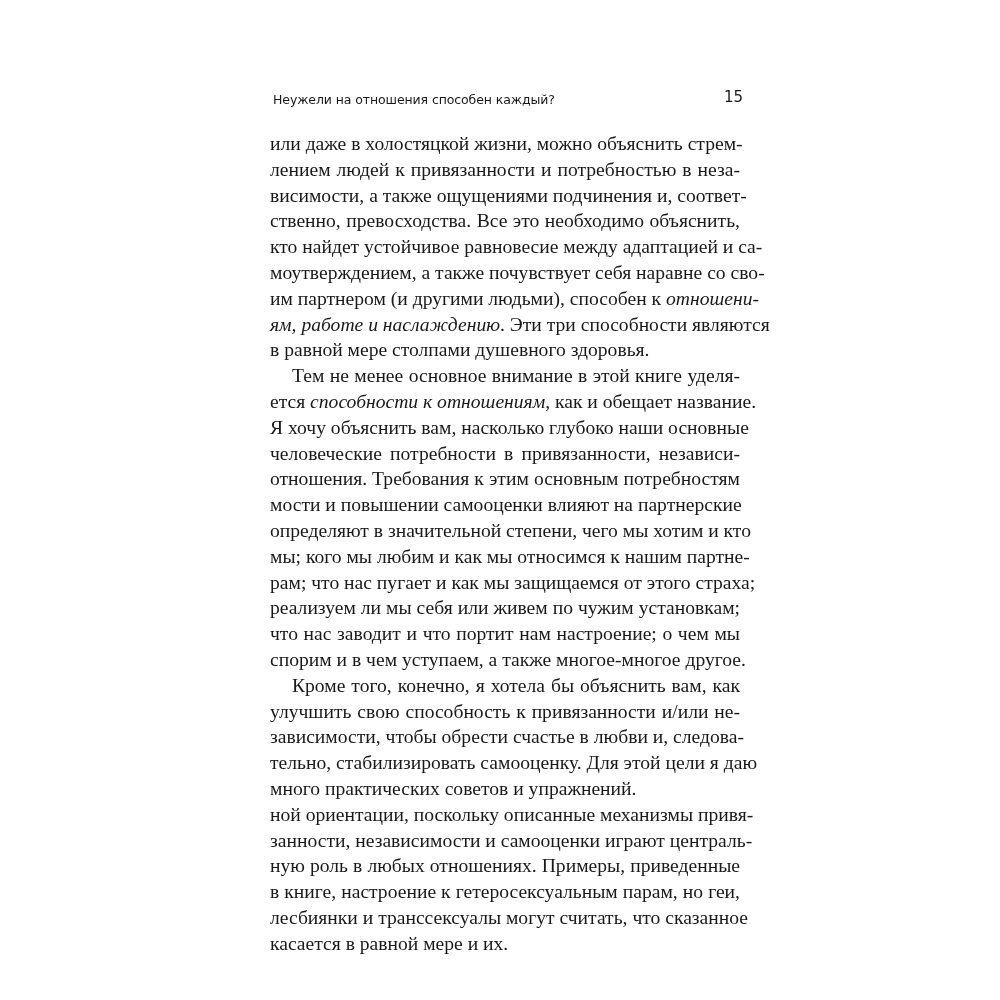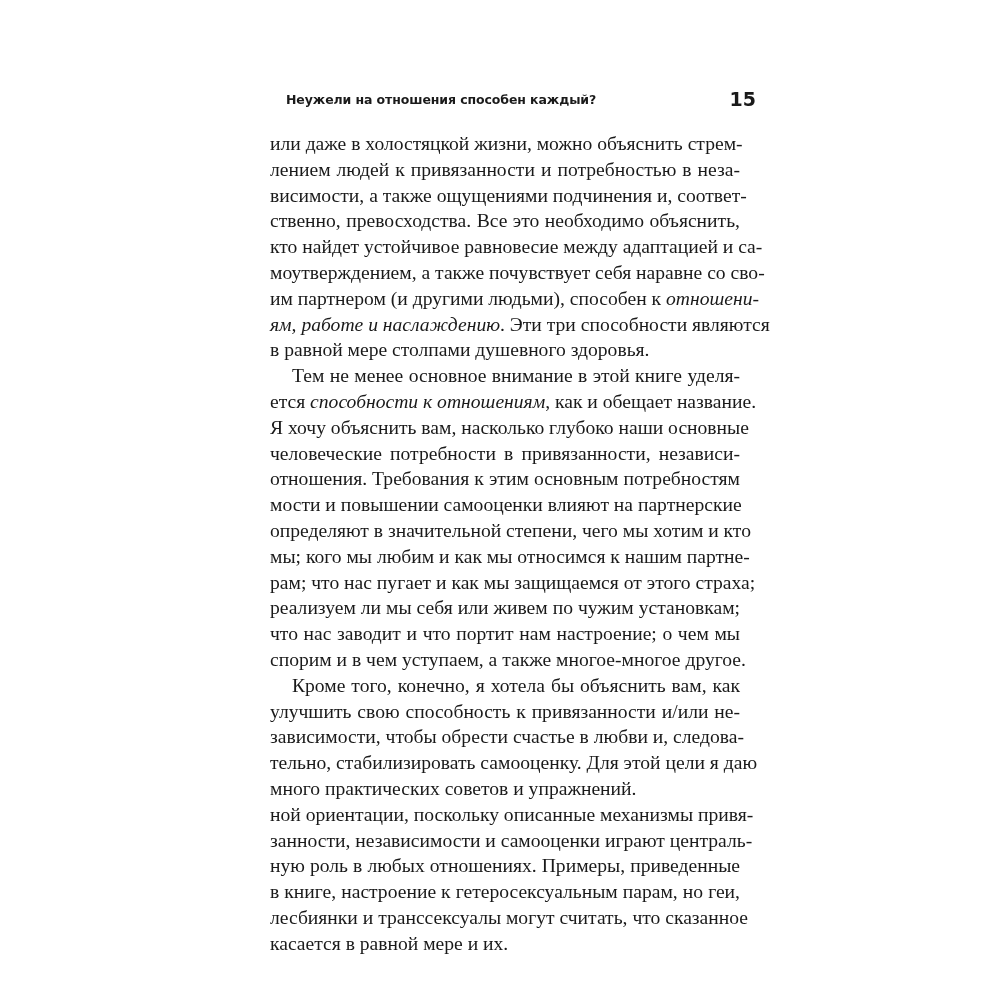--- a/index.html
+++ b/index.html
@@ -17,38 +17,37 @@
     .page {
       position: absolute;
       left: 270px;
       top: 0;
       width: 470px;
       height: 1000px;
     }
     .running-head {
       position: absolute;
       top: 88px;
-      left: 16px;
+      left: 3px;
       width: 470px;
       height: 24px;
       font-family: "DejaVu Sans", sans-serif;
-      font-weight: bold;
     }
     .running-title {
       position: absolute;
       left: 0;
       top: 4px;
       font-size: 12.5px;
       letter-spacing: -0.1px;
     }
     .page-number {
       position: absolute;
       right: 0;
       top: 0;
-      font-size: 19px;
+      font-size: 15px;
     }
     .body-text {
       position: absolute;
       top: 131px;
       left: 0;
       width: 470px;
       font-family: "Liberation Serif", serif;
       font-size: 19.6px;
       line-height: 25.8px;
     }

